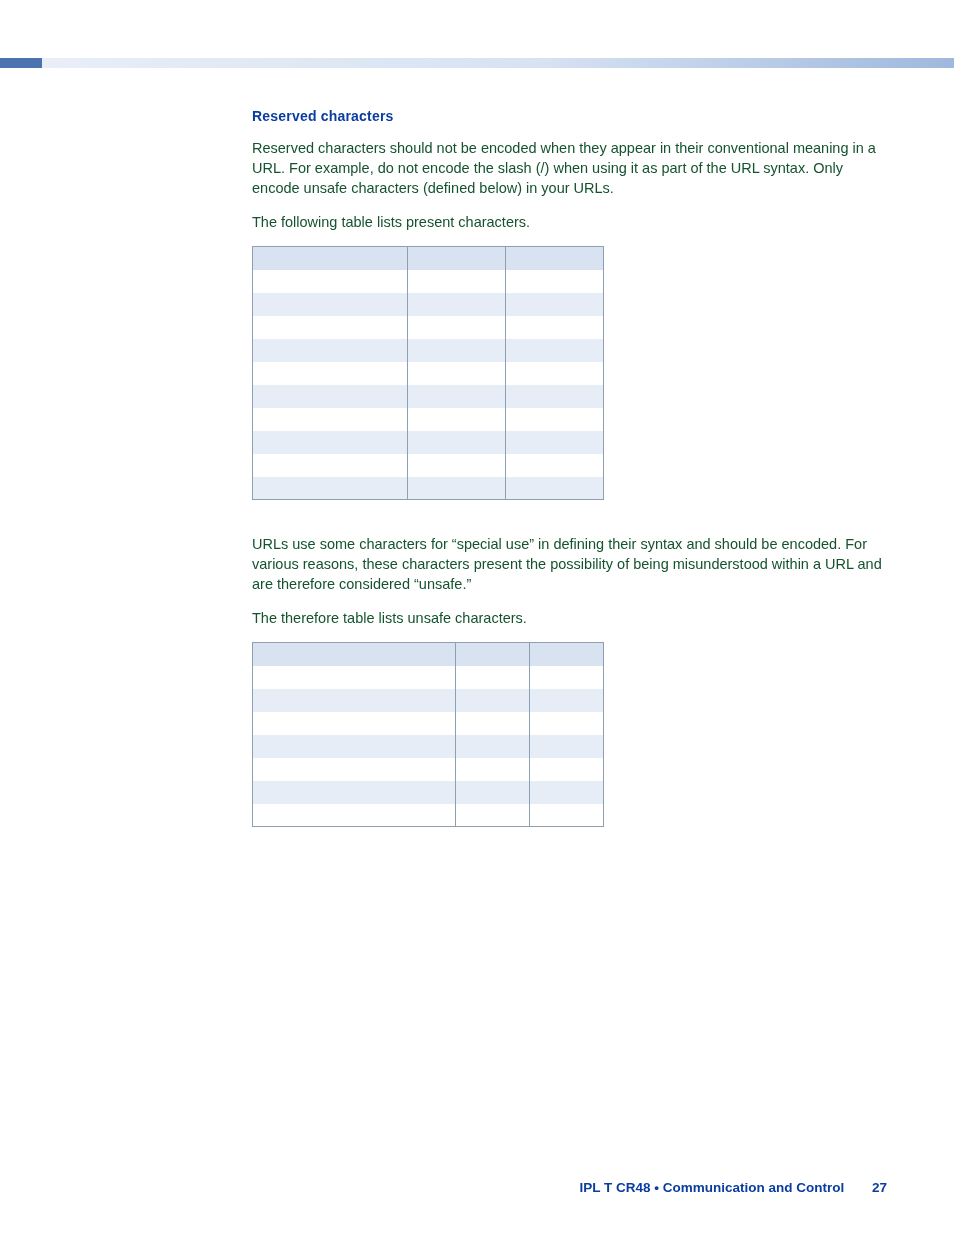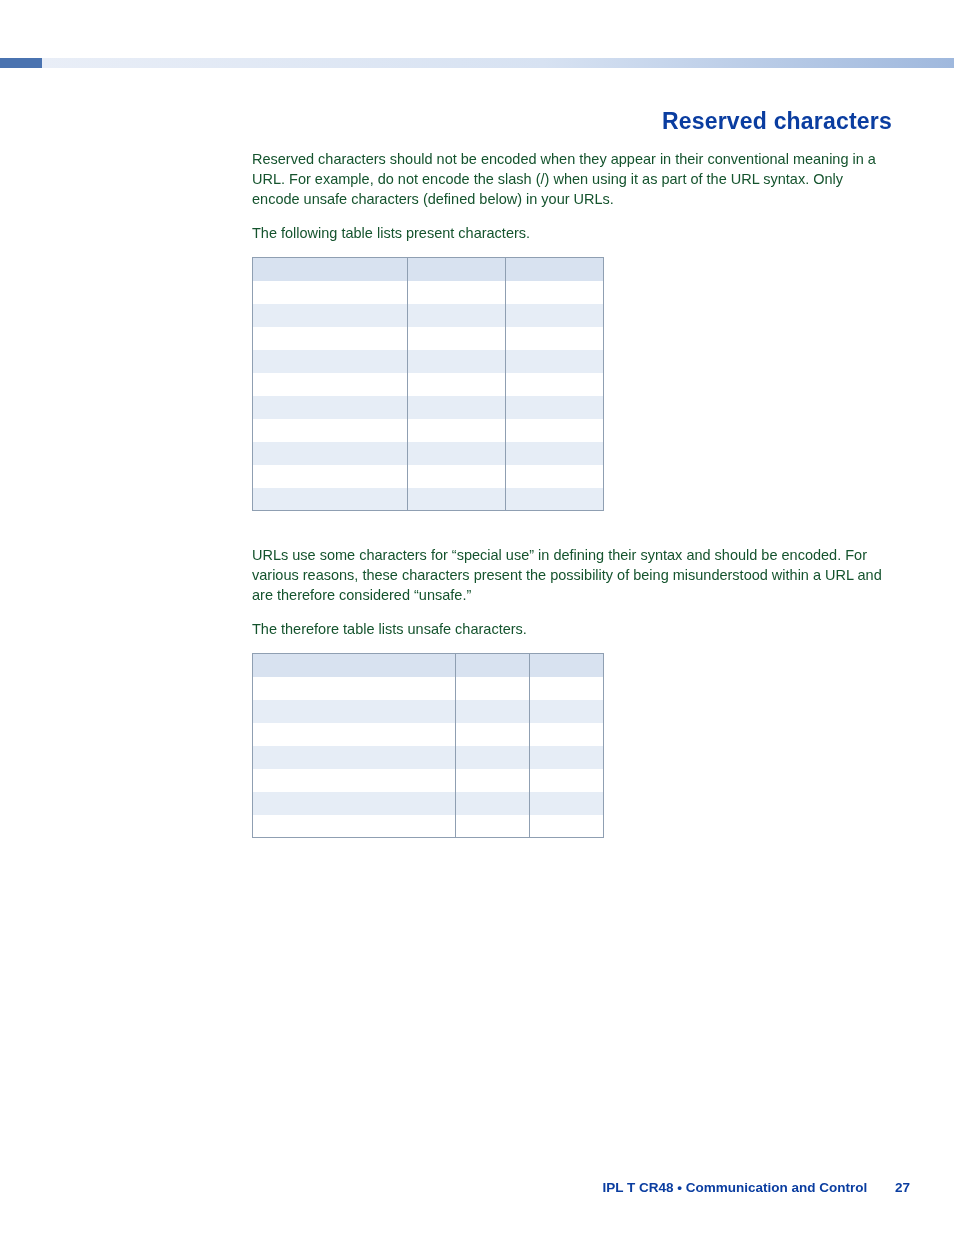--- a/index.html
+++ b/index.html
@@ -2,34 +2,34 @@
 <html><head>
 <meta charset="utf-8">
 <style>
   * { box-sizing: border-box; margin: 0; padding: 0; }
   html, body { width: 954px; height: 1235px; background: #ffffff; font-family: "Segoe UI", Arial, sans-serif; color: #222; }
   .page { position: relative; width: 954px; height: 1235px; }
   .top-band { position: absolute; left: 0; top: 58px; width: 100%; height: 10px; }
   .band-accent { position: absolute; left: 0; top: 0; width: 42px; height: 10px; background: #4a73b0; }
   .band-grad { position: absolute; left: 42px; top: 0; right: 0; height: 10px; background: linear-gradient(90deg, #e9eef7 0%, #d7e2f2 55%, #9fb8dd 100%); }
   .content { position: absolute; left: 252px; top: 108px; width: 640px; }
-  h2.sect { font-size: 23px; font-weight: 700; color: #0a3da0; margin-bottom: 14px; letter-spacing: 0.2px; text-align: right; }
+  h2.sect { font-size: 14px; font-weight: 700; color: #0a3da0; margin-bottom: 14px; letter-spacing: 0.2px; }
   p.body { font-size: 14.5px; line-height: 1.38; color: #14532d; margin-bottom: 14px; }
   table.chars { border-collapse: collapse; border: 1px solid #8f9fb2; margin-top: 4px; }
   table.chars td { height: 23px; border-left: 1px solid #8f9fb2; border-right: 1px solid #8f9fb2; }
   table.chars tr.alt td { background: #e6edf6; }
   table.chars tr.hdr td { background: #d8e2f0; }
   .t1 td.c0 { width: 155px; }
   .t1 td.c1 { width: 98px; }
   .t1 td.c2 { width: 98px; }
   .t2 td.c0 { width: 203px; }
   .t2 td.c1 { width: 74px; }
   .t2 td.c2 { width: 74px; }
   .t2bottom td { height: 138px; }
-  .footer { position: absolute; left: 0; bottom: 40px; width: 100%; text-align: right; padding-right: 44px; font-size: 13.5px; color: #0a3da0; font-weight: 700; }
+  .footer { position: absolute; left: 0; bottom: 40px; width: 100%; text-align: right; padding-right: 67px; font-size: 13.5px; color: #0a3da0; font-weight: 700; }
   .footer .pg { display: inline-block; margin-left: 24px; }
 </style>
 </head>
 <body>
 <div class="page">
 
 <div class="top-band">
   <div class="band-accent"></div>
   <div class="band-grad"></div>
 </div>

